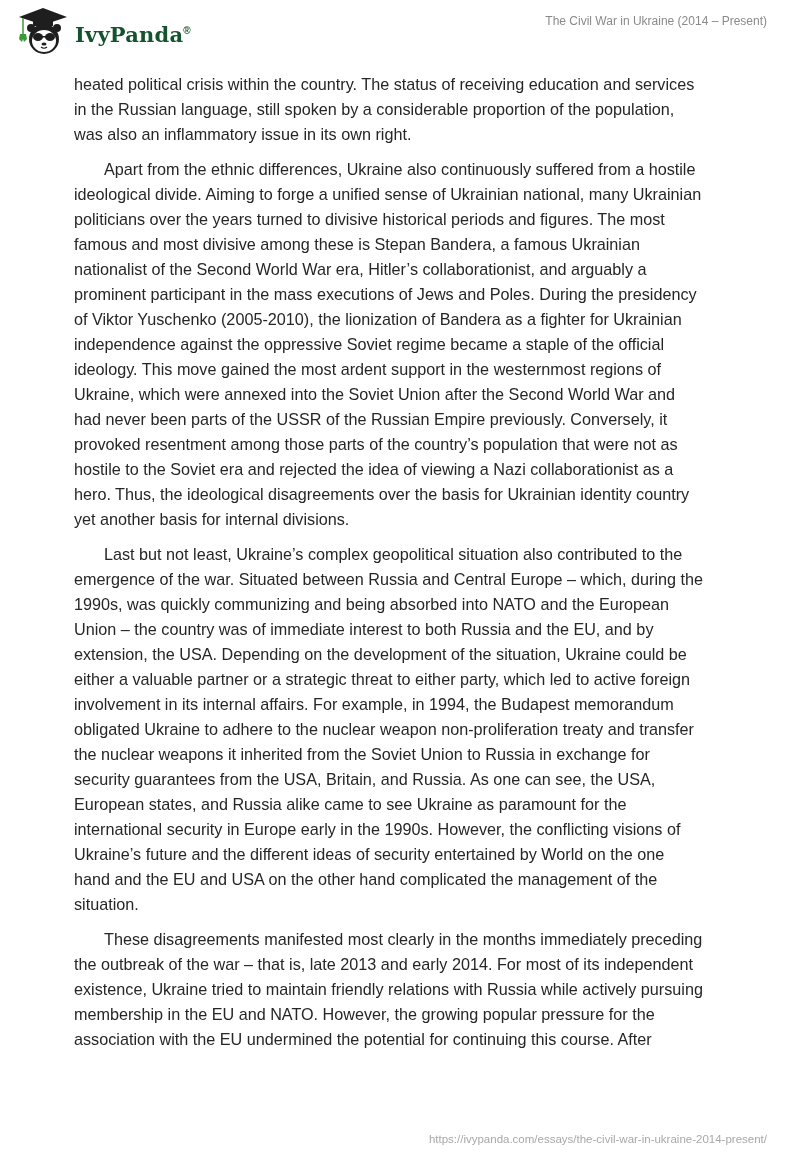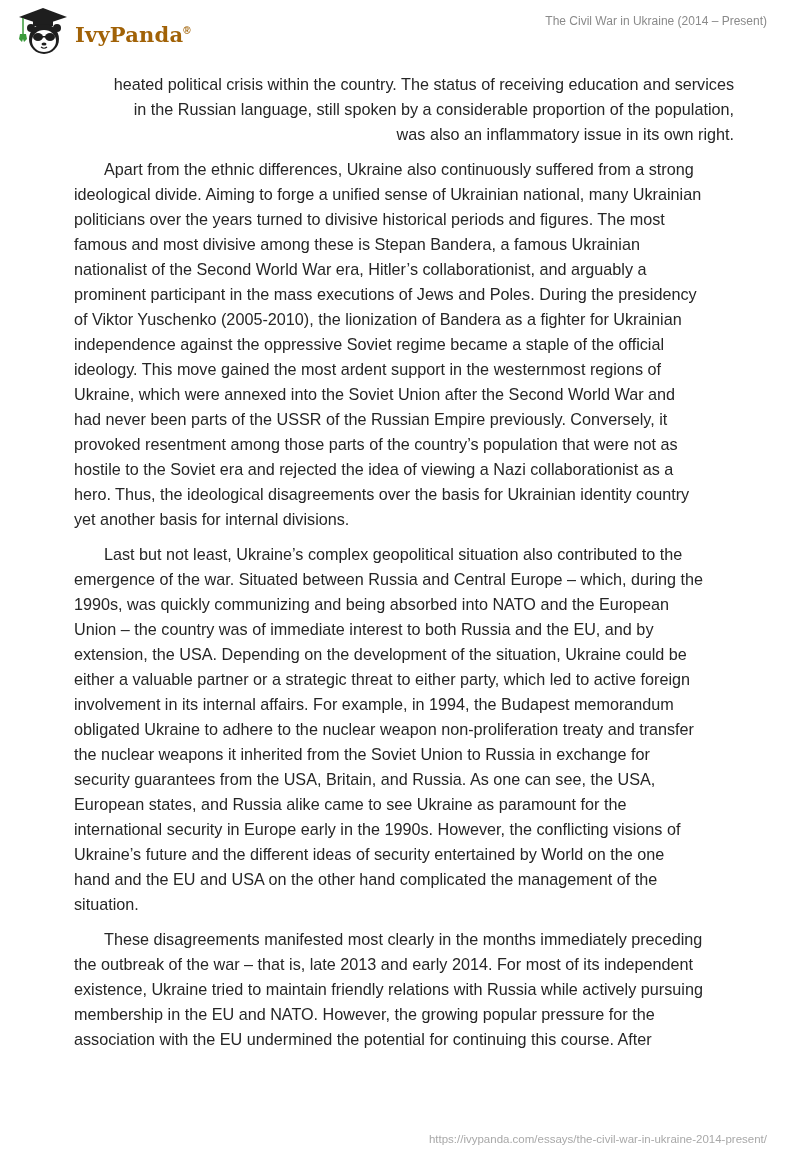--- a/index.html
+++ b/index.html
@@ -30,21 +30,21 @@
     .logo-icon {
       width: 52px;
       height: 50px;
       display: block;
     }
     .logo-text {
       margin-left: 6px;
       font-family: "DejaVu Serif", "Liberation Serif", serif;
       font-weight: bold;
       font-size: 21px;
-      color: #a16207;
+      color: #14532d;
       letter-spacing: 0.2px;
       position: relative;
       top: 3px;
     }
     .logo-reg {
       font-size: 10px;
       vertical-align: super;
       font-family: "Liberation Sans", sans-serif;
       font-weight: bold;
     }
@@ -64,21 +64,20 @@
       font-size: 16.2px;
       line-height: 25px;
     }
     .content p {
       margin: 0 0 10px 0;
       text-indent: 30px;
       white-space: normal;
     }
     .content p.cont {
       text-indent: 0;
-      text-align: right;
     }
     .content .line {
       display: block;
       white-space: nowrap;
     }
     .footer-url {
       position: absolute;
       right: 33px;
       top: 1127px;
       font-size: 11.5px;
@@ -117,21 +116,21 @@
   <div class="doc-title">The Civil War in Ukraine (2014 – Present)</div>
 </div>
 
 <div class="content">
   <p class="cont">
     <span class="line">heated political crisis within the country. The status of receiving education and services</span>
     <span class="line">in the Russian language, still spoken by a considerable proportion of the population,</span>
     <span class="line">was also an inflammatory issue in its own right.</span>
   </p>
   <p>
-    <span class="line">Apart from the ethnic differences, Ukraine also continuously suffered from a strong</span>
+    <span class="line">Apart from the ethnic differences, Ukraine also continuously suffered from a hostile</span>
     <span class="line" style="text-indent:0">ideological divide. Aiming to forge a unified sense of Ukrainian national, many Ukrainian</span>
     <span class="line" style="text-indent:0">politicians over the years turned to divisive historical periods and figures. The most</span>
     <span class="line" style="text-indent:0">famous and most divisive among these is Stepan Bandera, a famous Ukrainian</span>
     <span class="line" style="text-indent:0">nationalist of the Second World War era, Hitler’s collaborationist, and arguably a</span>
     <span class="line" style="text-indent:0">prominent participant in the mass executions of Jews and Poles. During the presidency</span>
     <span class="line" style="text-indent:0">of Viktor Yuschenko (2005-2010), the lionization of Bandera as a fighter for Ukrainian</span>
     <span class="line" style="text-indent:0">independence against the oppressive Soviet regime became a staple of the official</span>
     <span class="line" style="text-indent:0">ideology. This move gained the most ardent support in the westernmost regions of</span>
     <span class="line" style="text-indent:0">Ukraine, which were annexed into the Soviet Union after the Second World War and</span>
     <span class="line" style="text-indent:0">had never been parts of the USSR of the Russian Empire previously. Conversely, it</span>

